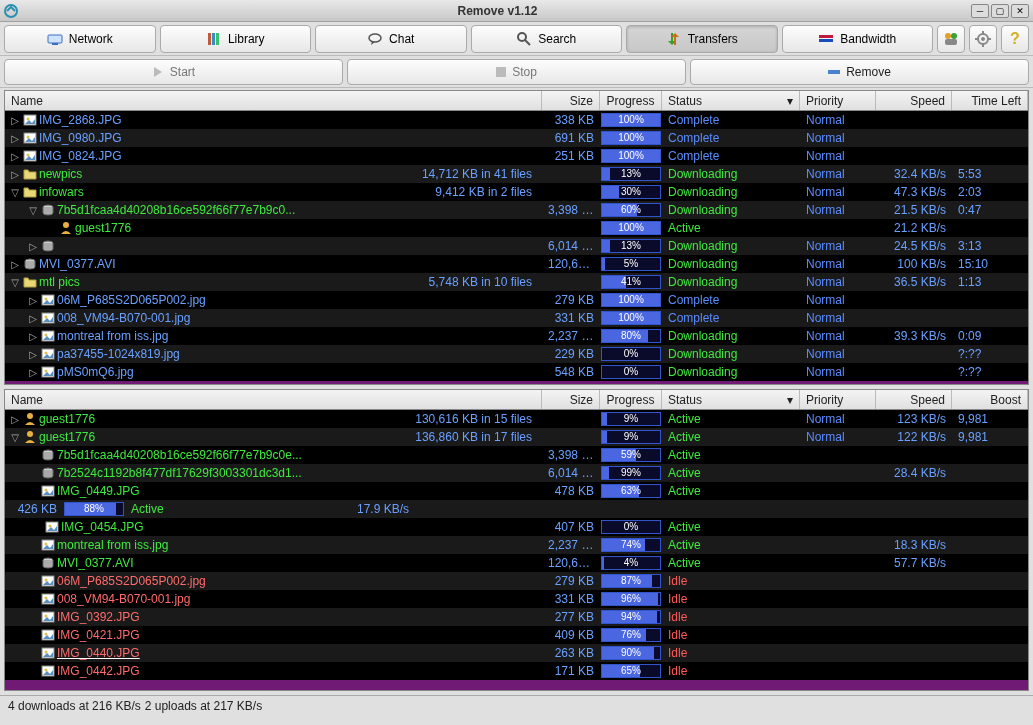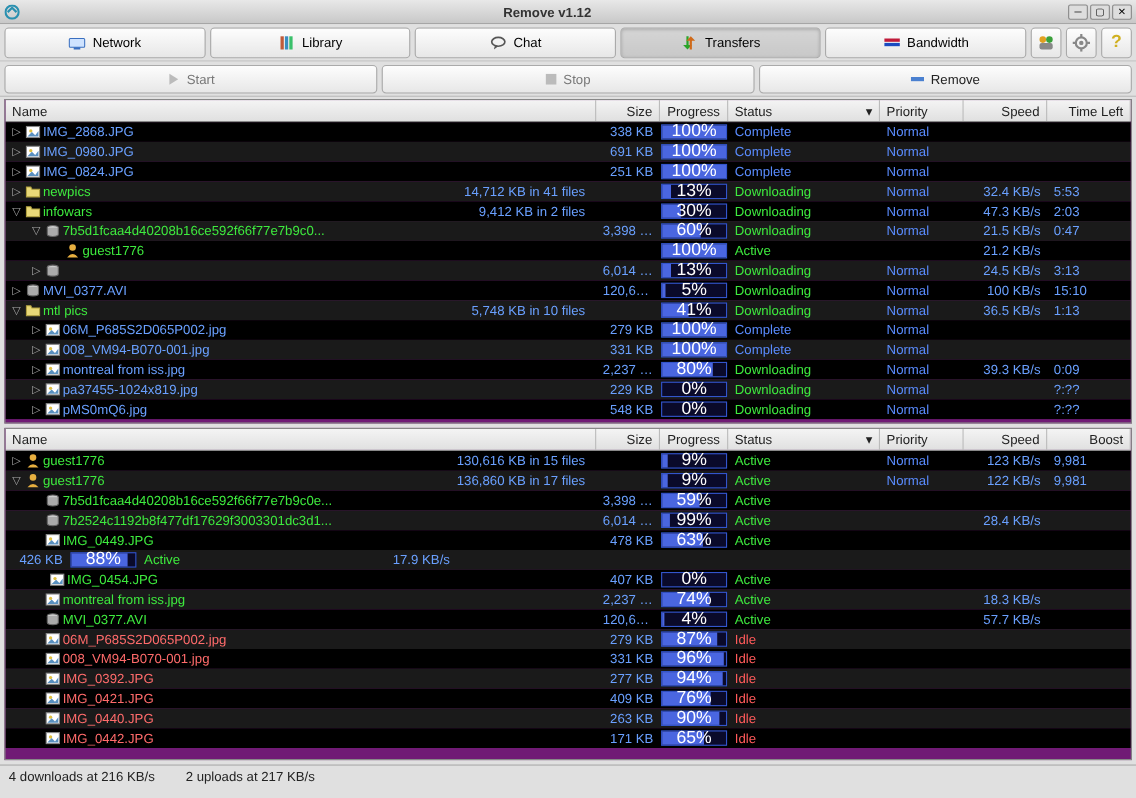--- a/index.html
+++ b/index.html
@@ -41,31 +41,31 @@
 .cell.size{width:58px;text-align:right;color:#6aa0ff}
 .cell.prog{width:62px;padding:1px}
 .cell.stat{width:138px}
 .cell.prio{width:76px}
 .cell.spd{width:76px;text-align:right;color:#6aa0ff}
 .cell.time{width:76px;color:#6aa0ff}
 .arrow{width:12px;color:#aaa;font-size:10px;display:inline-block;text-align:center}
 .ico{width:14px;height:14px;display:inline-flex;align-items:center;justify-content:center}
 .pbar{height:14px;border:1px solid #3355cc;background:#0a0a2a;position:relative}
 .pfill{height:100%;background:#4a66e0}
-.plab{position:absolute;width:100%;text-align:center;top:0;color:#fff;font-size:16px;line-height:12px}
+.plab{position:absolute;width:100%;text-align:center;top:0;color:#fff;font-size:10px;line-height:12px}
 .status-complete{color:#5a8cff}
 .status-downloading{color:#3eea3e}
 .status-active{color:#3eea3e}
 .status-idle{color:#ff5a5a}
 .priority-normal{color:#5a8cff}
 .fname{color:#6aa0ff}
 .fname-green{color:#3eea3e}
 .fname-red{color:#ff6b6b}
 .sizefiles{color:#6aa0ff}
-.statusbar{height:20px;background:#e0e0e0;border-top:1px solid #aaa;display:flex;align-items:center;padding:0 8px;gap:28px;color:#222;margin-top:4px}
+.statusbar{height:20px;background:#e0e0e0;border-top:1px solid #aaa;display:flex;align-items:center;padding:0 8px;gap:4px;color:#222;margin-top:4px}
 svg{display:block}
 </style>
 </head>
 <body>
 
 <div class="titlebar">
   <span class="logo">
       <svg width="14" height="14">
         <circle cx="7" cy="7" r="6" fill="none" stroke="#2a90b0" stroke-width="2"></circle>
         <path d="M3 7 L7 3 L11 7" stroke="#2a90b0" stroke-width="2" fill="none"></path>
@@ -95,20 +95,27 @@
       </svg>
       <span>Library</span>
     </div>
   <div class="tabbtn">
       <svg width="16" height="16">
         <ellipse cx="8" cy="7" rx="6" ry="4" fill="none" stroke="#555" stroke-width="1.5"></ellipse>
         <path d="M5 10 L4 14 L8 11" fill="#555"></path>
       </svg>
       <span>Chat</span>
     </div>
+  <div class="tabbtn">
+      <svg width="16" height="16">
+        <circle cx="6" cy="6" r="4" fill="none" stroke="#555" stroke-width="2"></circle>
+        <line x1="9" y1="9" x2="14" y2="14" stroke="#555" stroke-width="2"></line>
+      </svg>
+      <span>Search</span>
+    </div>
   <div class="tabbtn active">
       <svg width="16" height="16">
         <path d="M5 2 L5 10 L2 10 L6 14 L10 10 L7 10 L7 2 Z" fill="#2aa52a"></path>
         <path d="M11 14 L11 6 L14 6 L10 2 L6 6 L9 6 L9 14 Z" fill="#d06a1a" transform="translate(-1 0)"></path>
       </svg>
       <span>Transfers</span>
     </div>
   <div class="tabbtn">
       <svg width="16" height="16">
         <rect x="1" y="8" width="14" height="3" fill="#1a4ac0"></rect>
@@ -836,21 +843,21 @@
             <div class="pfill" style="width:76%"></div>
             <div class="plab">76%</div>
           </div>
         </div>
         <div class="cell stat status-idle">Idle</div>
         <div class="cell prio priority-normal"></div>
         <div class="cell spd"></div>
         <div class="cell time"></div>
       </div>
       <div class="row">
-        <div class="cell name" style="padding-left: 22px;">
+        <div class="cell name" style="padding-left: 22px; text-decoration: underline;">
           <span class="arrow"></span>
           <span class="ico">
             <svg width="14" height="14">
               <rect x="1" y="2" width="12" height="10" fill="#fff" stroke="#888"></rect>
               <circle cx="5" cy="6" r="1.5" fill="#e0c040"></circle>
               <path d="M2 11 L6 7 L9 10 L12 6 L12 11 Z" fill="#5a90c0"></path>
             </svg>
           </span>
           <span class="fname-red">IMG_0440.JPG</span>
         </div>

